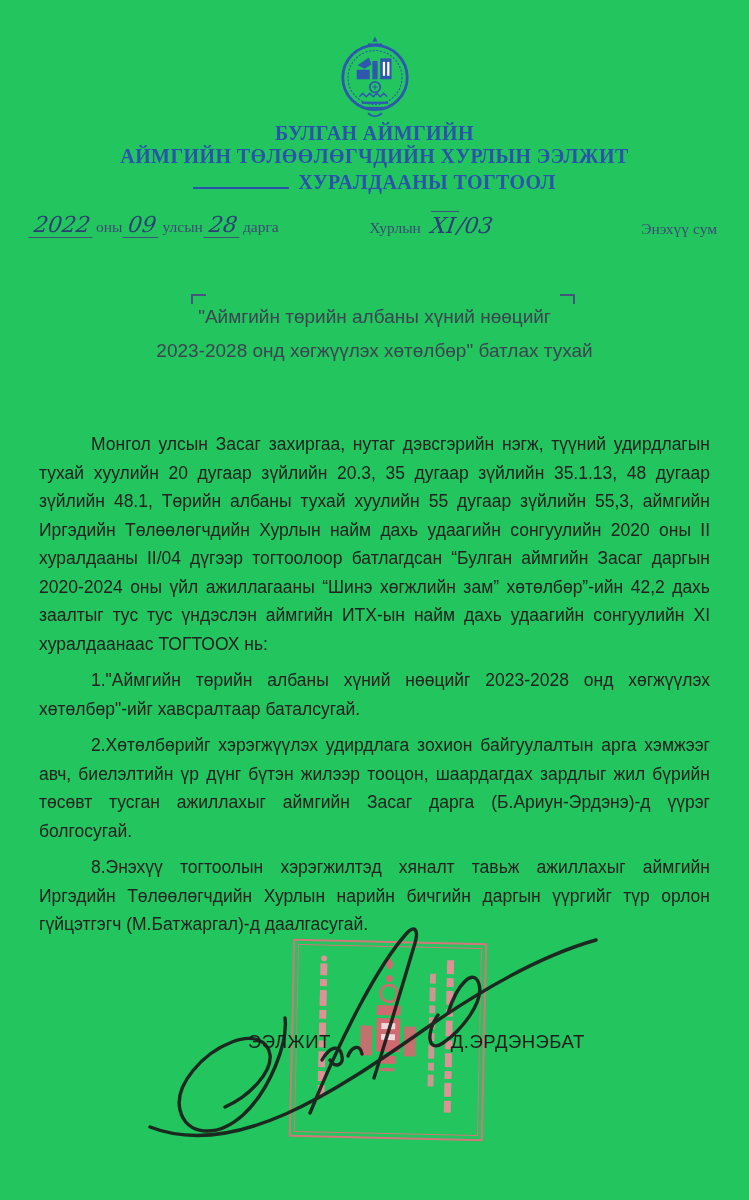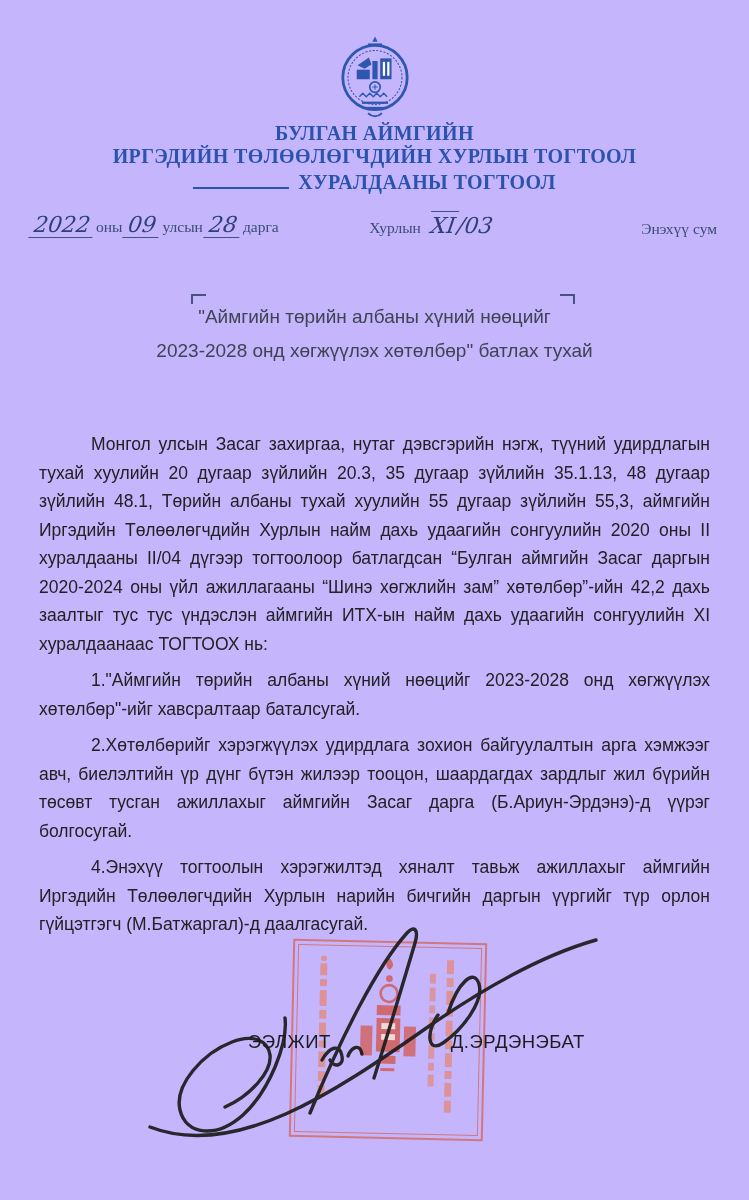--- a/index.html
+++ b/index.html
@@ -1,21 +1,21 @@
 <!DOCTYPE html>
 <html><head>
 <meta charset="utf-8">
 <style>
   * { margin:0; padding:0; box-sizing:border-box; }
   html,body { background:#e9e9e9; }
   .page {
     position:relative;
     width:749px; height:1200px;
     margin:0 auto;
-    background:#c4b5fd;
+    background:#22c55e;
     overflow:hidden;
     font-family:"Liberation Sans", sans-serif;
     color:#202020;
   }
   
   .emblem-wrap { position:absolute; top:34px; left:0; width:100%; text-align:center; }
   
   .org-header {
     position:absolute; top:122px; left:0; width:100%;
     text-align:center;
@@ -124,21 +124,21 @@
         <path d="M32 72 l4 -4 4 4 4 -4 4 4 4 -4 4 4 4 -4 4 4" stroke-width="1.6"></path>
         <path d="M35 79 h30" stroke-width="2.6"></path>
         <path d="M40 85 h20" stroke-width="2.6"></path>
         <path d="M42 91 q8 7 16 0" stroke-width="2.2"></path>
       </g>
     </svg>
   </div>
 
   <div class="org-header">
     <div class="line1">БУЛГАН АЙМГИЙН</div>
-    <div class="line2">ИРГЭДИЙН ТӨЛӨӨЛӨГЧДИЙН ХУРЛЫН ТОГТООЛ</div>
+    <div class="line2">АЙМГИЙН ТӨЛӨӨЛӨГЧДИЙН ХУРЛЫН ЭЭЛЖИТ</div>
     <div class="line3">
       <span class="blank-rule"></span><span>ХУРАЛДААНЫ ТОГТООЛ</span>
     </div>
   </div>
 
   <div class="meta-row">
     <div class="meta-date">
       <span class="hw">2022</span><span class="meta-label">оны</span><span class="hw">09</span><span class="meta-label">улсын</span><span class="hw">28</span><span class="meta-label">дарга</span>
     </div>
     <div class="meta-number">
@@ -152,21 +152,21 @@
     <span class="corner left"></span>
     <span class="corner right"></span>
     <div>"Аймгийн төрийн албаны хүний нөөцийг</div>
     <div>2023-2028 онд хөгжүүлэх хөтөлбөр" батлах тухай</div>
   </div>
 
   <div class="body-text">
     <p>Монгол улсын Засаг захиргаа, нутаг дэвсгэрийн нэгж, түүний удирдлагын тухай хуулийн 20 дугаар зүйлийн 20.3,  35 дугаар зүйлийн 35.1.13, 48 дугаар зүйлийн 48.1, Төрийн албаны тухай хуулийн 55 дугаар зүйлийн 55,3, аймгийн Иргэдийн Төлөөлөгчдийн Хурлын найм дахь удаагийн сонгуулийн 2020 оны II хуралдааны II/04 дүгээр тогтоолоор батлагдсан “Булган аймгийн Засаг даргын 2020-2024 оны үйл ажиллагааны “Шинэ хөгжлийн зам” хөтөлбөр”-ийн 42,2 дахь заалтыг тус тус үндэслэн аймгийн ИТХ-ын найм дахь удаагийн сонгуулийн XI хуралдаанаас ТОГТООХ нь:</p>
     <p>1."Аймгийн төрийн албаны хүний нөөцийг 2023-2028 онд хөгжүүлэх хөтөлбөр"-ийг хавсралтаар баталсугай.</p>
     <p>2.Хөтөлбөрийг хэрэгжүүлэх удирдлага зохион байгуулалтын арга хэмжээг авч, биелэлтийн үр дүнг бүтэн жилээр тооцон, шаардагдах зардлыг жил бүрийн төсөвт тусган ажиллахыг аймгийн Засаг дарга (Б.Ариун-Эрдэнэ)-д үүрэг болгосугай.</p>
-    <p>4.Энэхүү тогтоолын хэрэгжилтэд хяналт тавьж ажиллахыг аймгийн Иргэдийн Төлөөлөгчдийн Хурлын нарийн бичгийн даргын үүргийг түр орлон гүйцэтгэгч (М.Батжаргал)-д даалгасугай.</p>
+    <p>8.Энэхүү тогтоолын хэрэгжилтэд хяналт тавьж ажиллахыг аймгийн Иргэдийн Төлөөлөгчдийн Хурлын нарийн бичгийн даргын үүргийг түр орлон гүйцэтгэгч (М.Батжаргал)-д даалгасугай.</p>
   </div>
 
   <div class="stamp">
     <div class="stamp-inner">
       <svg width="100%" height="100%" viewBox="0 0 184 188" preserveAspectRatio="none">
 
         <g fill="#dd9298">
           <circle cx="25.5" cy="13" r="3"></circle>
           <rect x="22" y="18" width="7" height="12"></rect>
             <rect x="22" y="34" width="7" height="7"></rect>

